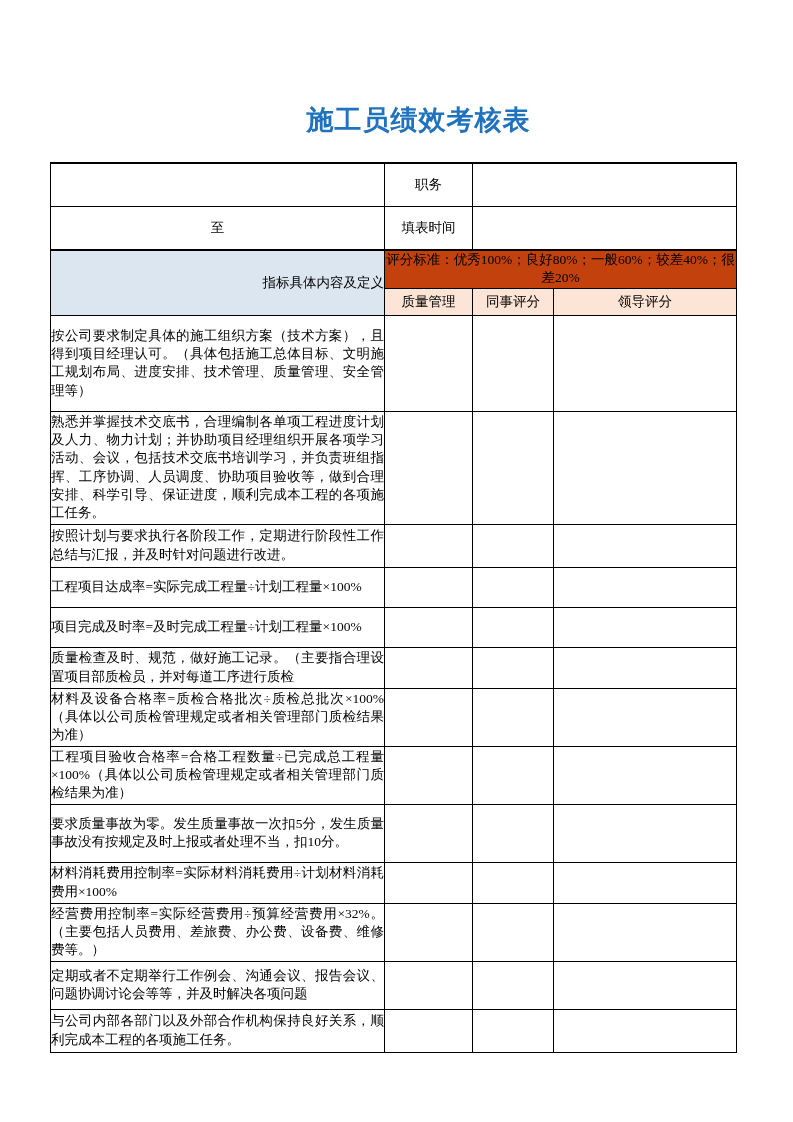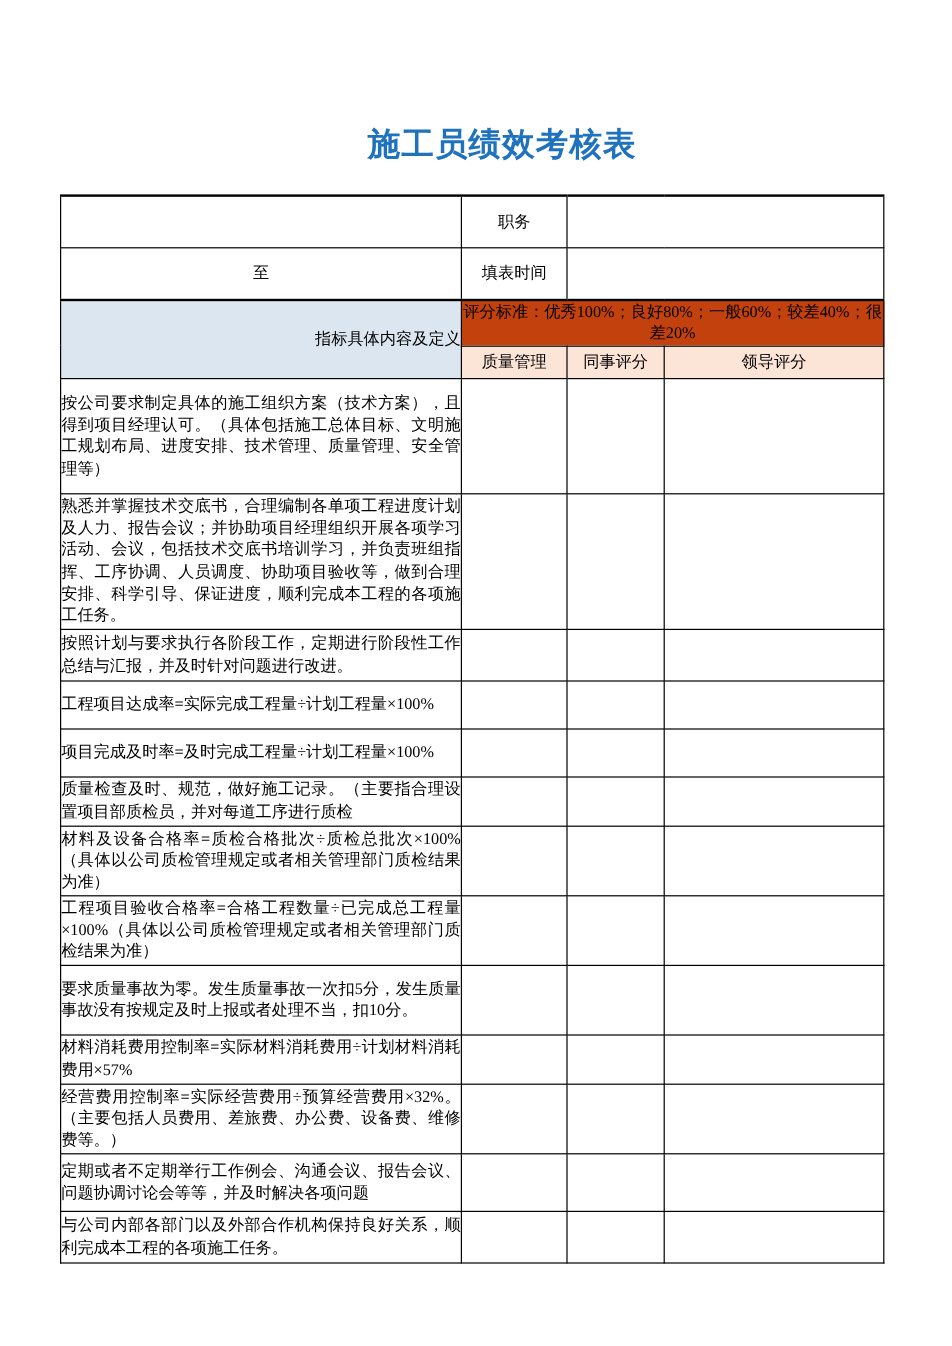--- a/index.html
+++ b/index.html
@@ -166,21 +166,21 @@
         <td class="cell-item clip">
             <span class="txt">按公司要求制定具体的施工组织方案（技术方案），且得到项目经理认可。（具体包括施工总体目标、文明施工规划布局、进度安排、技术管理、质量管理、安全管理等）</span>
           </td>
         <td class="cell-score"></td>
         <td class="cell-score"></td>
         <td class="cell-score" colspan="2"></td>
       </tr>
 
       <tr class="item-row" style="height:113px">
         <td class="cell-item clip">
-            <span class="txt">熟悉并掌握技术交底书，合理编制各单项工程进度计划及人力、报告会议；并协助项目经理组织开展各项学习活动、会议，包括技术交底书培训学习，并负责班组指挥、工序协调、人员调度、协助项目验收等，做到合理安排、科学引导、保证进度，顺利完成本工程的各项施工任务。</span>
+            <span class="txt">熟悉并掌握技术交底书，合理编制各单项工程进度计划及人力、物力计划；并协助项目经理组织开展各项学习活动、会议，包括技术交底书培训学习，并负责班组指挥、工序协调、人员调度、协助项目验收等，做到合理安排、科学引导、保证进度，顺利完成本工程的各项施工任务。</span>
           </td>
         <td class="cell-score"></td>
         <td class="cell-score"></td>
         <td class="cell-score" colspan="2"></td>
       </tr>
 
       <tr class="item-row" style="height:43px">
         <td class="cell-item clip">
             <span class="txt">按照计划与要求执行各阶段工作，定期进行阶段性工作总结与汇报，并及时针对问题进行改进。</span>
           </td>
@@ -238,21 +238,21 @@
         <td class="cell-item clip">
             <span class="txt">要求质量事故为零。发生质量事故一次扣5分，发生质量事故没有按规定及时上报或者处理不当，扣10分。</span>
           </td>
         <td class="cell-score"></td>
         <td class="cell-score"></td>
         <td class="cell-score" colspan="2"></td>
       </tr>
 
       <tr class="item-row" style="height:41px">
         <td class="cell-item clip">
-            <span class="txt">材料消耗费用控制率=实际材料消耗费用÷计划材料消耗费用×57%</span>
+            <span class="txt">材料消耗费用控制率=实际材料消耗费用÷计划材料消耗费用×100%</span>
           </td>
         <td class="cell-score"></td>
         <td class="cell-score"></td>
         <td class="cell-score" colspan="2"></td>
       </tr>
 
       <tr class="item-row" style="height:58px">
         <td class="cell-item clip">
             <span class="txt">经营费用控制率=实际经营费用÷预算经营费用×32%。（主要包括人员费用、差旅费、办公费、设备费、维修费等。）</span>
           </td>

